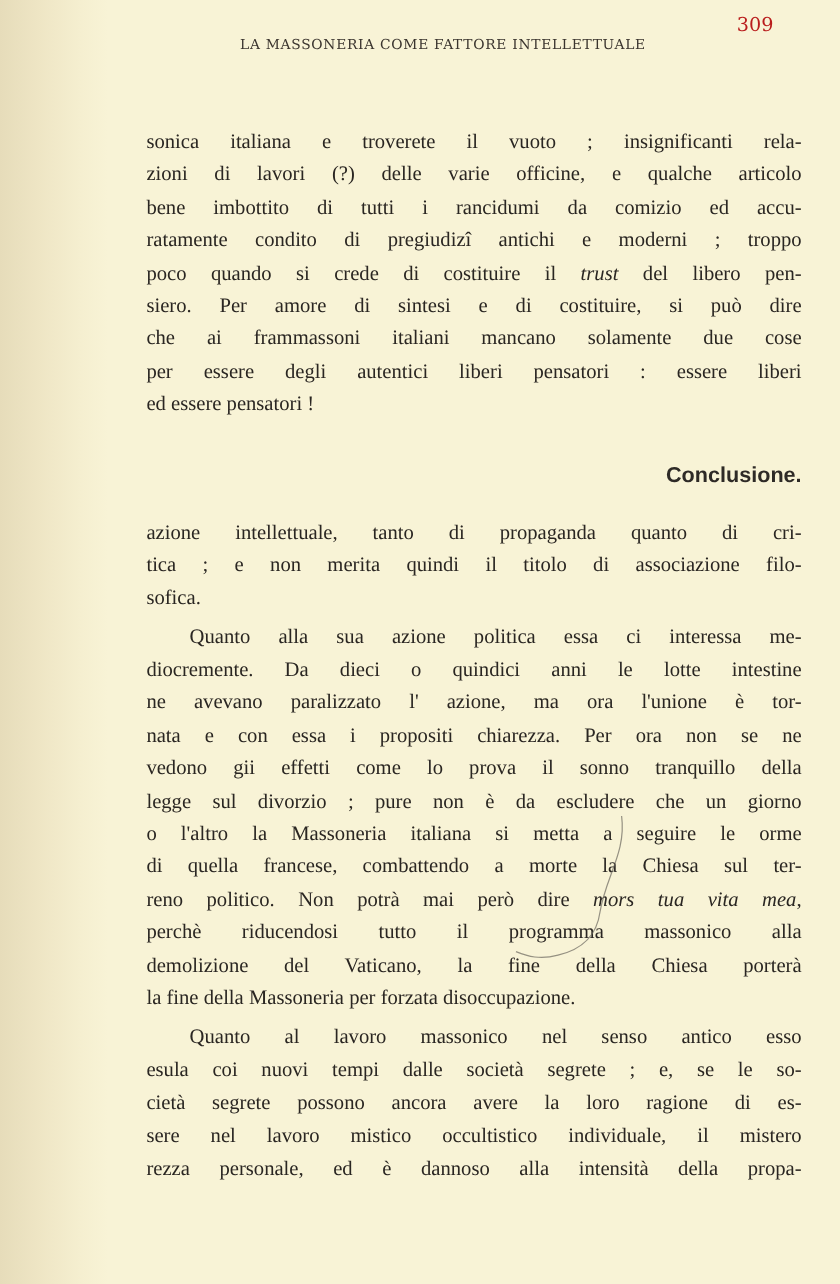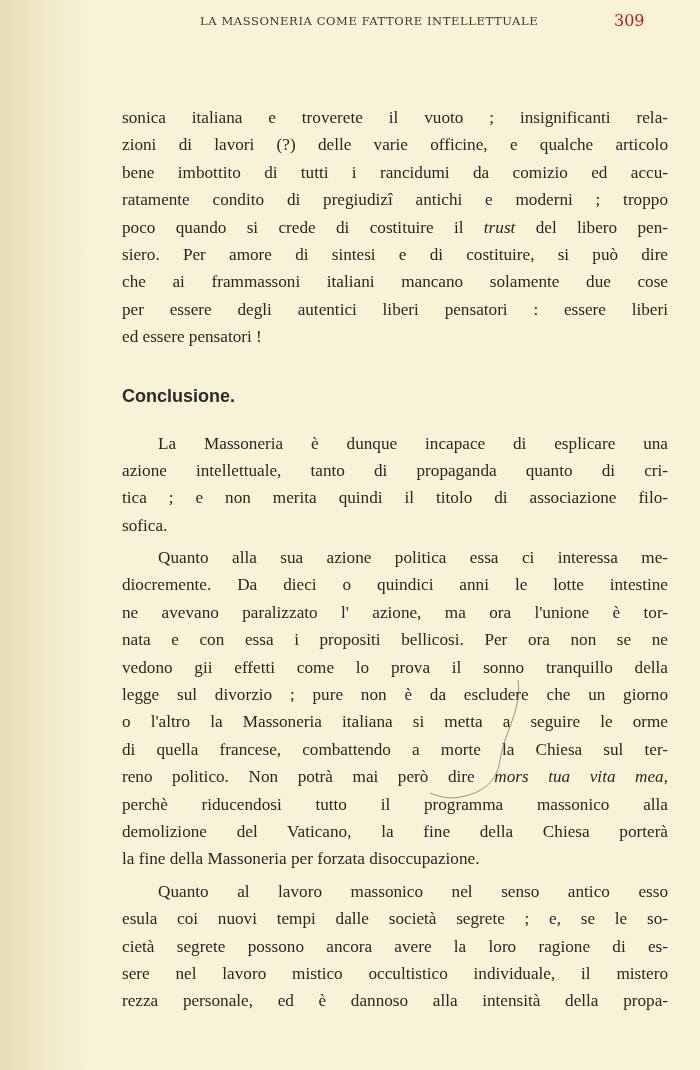--- a/index.html
+++ b/index.html
@@ -16,21 +16,21 @@
     color: #2a2622;
   }
   .page-shade {
     position: absolute;
     left: 0; top: 0; bottom: 0;
     width: 90px;
     background: linear-gradient(to right, #e6dcba 0%, #eee5c4 35%, #f5efd0 75%, rgba(248,243,214,0) 100%);
   }
   .running-head {
     position: absolute;
-    top: 14px;
+    top: 30px;
     left: 200px;
     font-family: "DejaVu Serif", serif;
     font-size: 11.5px;
     letter-spacing: 0.6px;
     color: #3a342e;
   }
   .page-number {
     position: absolute;
     top: 11px;
     left: 614px;
@@ -58,21 +58,21 @@
     text-align-last: left;
   }
   .line.indent {
     padding-left: 36px;
   }
   .line i {
     font-style: italic;
   }
   .heading {
     display: block;
-    text-align: left;
+    text-align: right;
     font-family: "Liberation Sans", "DejaVu Sans", sans-serif;
     font-weight: bold;
     font-size: 18px;
     color: #2e2a26;
     margin-top: 33px;
     margin-bottom: 22px;
     height: 24px;
     line-height: 24px;
   }
   .para-gap {
@@ -102,33 +102,32 @@
     <span class="line"><span>poco quando si crede di costituire il </span><i>trust</i><span> del libero pen-</span></span>
     <span class="line">siero. Per amore di sintesi e di costituire, si può dire</span>
     <span class="line">che ai frammassoni italiani mancano solamente due cose</span>
     <span class="line">per essere degli autentici liberi pensatori : essere liberi</span>
     <span class="line last">ed essere pensatori !</span>
   </div>
 
   <div class="heading">Conclusione.</div>
 
   <div>
-    <span class="line indent">La Massoneria è dunque incapace di esplicare una</span>
     <span class="line">azione intellettuale, tanto di propaganda quanto di cri-</span>
     <span class="line">tica ; e non merita quindi il titolo di associazione filo-</span>
     <span class="line last">sofica.</span>
   </div>
 
   <div class="para-gap"></div>
 
   <div>
     <span class="line indent">Quanto alla sua azione politica essa ci interessa me-</span>
     <span class="line">diocremente. Da dieci o quindici anni le lotte intestine</span>
     <span class="line">ne avevano paralizzato l' azione, ma ora l'unione è tor-</span>
-    <span class="line">nata e con essa i propositi bellicosi. Per ora non se ne</span>
+    <span class="line">nata e con essa i propositi chiarezza. Per ora non se ne</span>
     <span class="line">vedono gii effetti come lo prova il sonno tranquillo della</span>
     <span class="line">legge sul divorzio ; pure non è da escludere che un giorno</span>
     <span class="line">o l'altro la Massoneria italiana si metta a seguire le orme</span>
     <span class="line">di quella francese, combattendo a morte la Chiesa sul ter-</span>
     <span class="line"><span>reno politico. Non potrà mai però dire </span><i>mors tua vita mea</i><span>,</span></span>
     <span class="line">perchè riducendosi tutto il programma massonico alla</span>
     <span class="line">demolizione del Vaticano, la fine della Chiesa porterà</span>
     <span class="line last">la fine della Massoneria per forzata disoccupazione.</span>
   </div>
 

